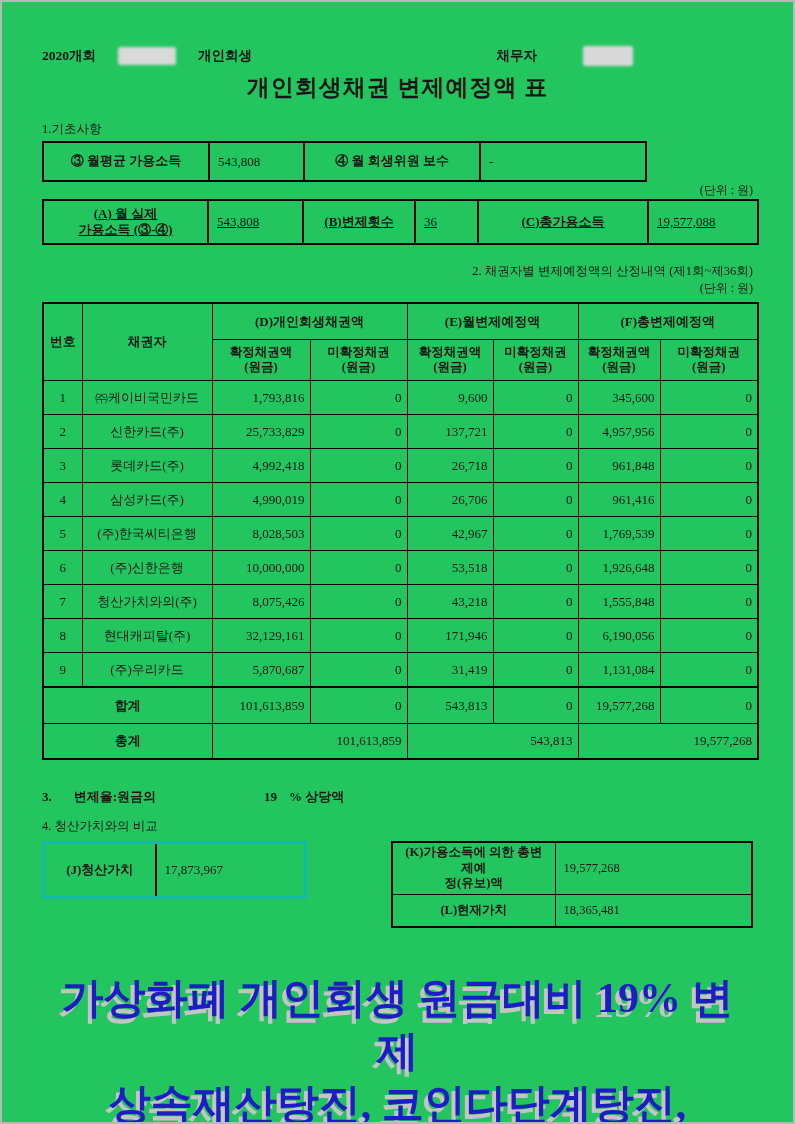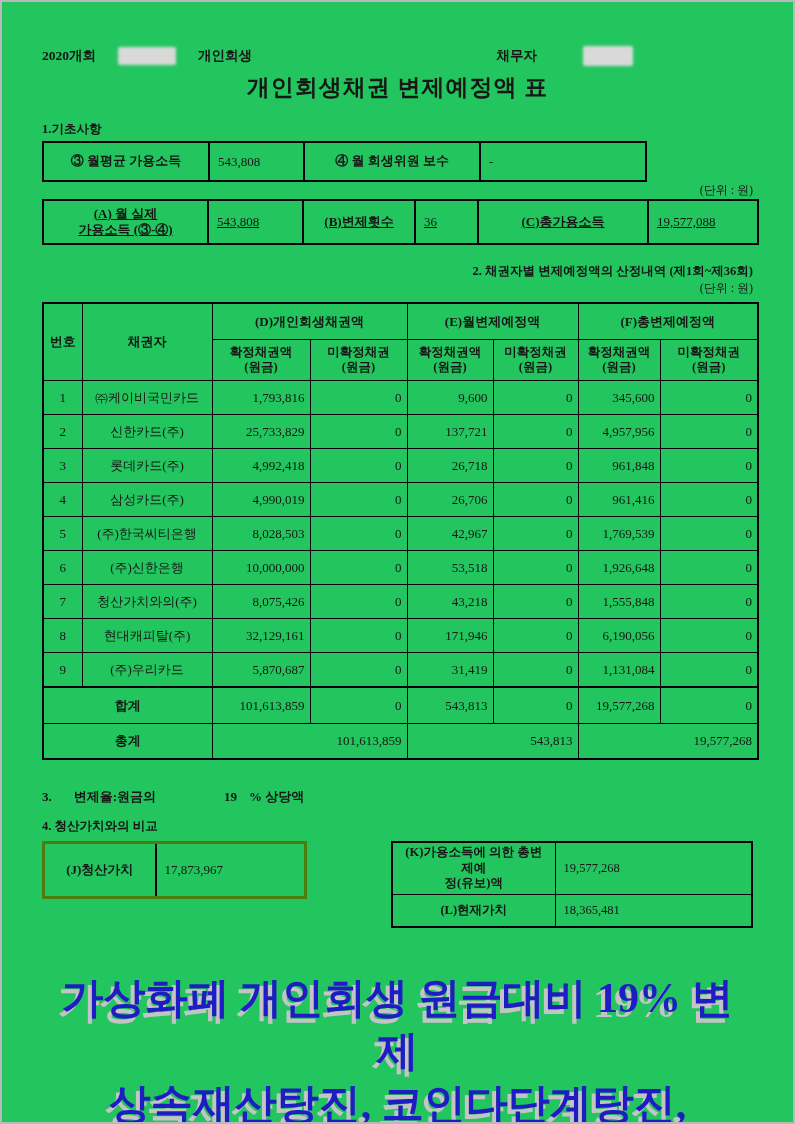--- a/index.html
+++ b/index.html
@@ -13,21 +13,21 @@
   
   .doc-header { display:flex; justify-content:space-between; align-items:center;
     font-size:13.5px; font-weight:bold; height:20px; }
   .hdr-left, .hdr-right { display:flex; align-items:center; gap:10px; }
   .redacted { display:inline-block; background:#d9d9d9; filter:blur(1.6px); border-radius:2px; }
   .redacted.case { width:58px; height:18px; margin:0 12px; }
   .redacted.debtor { width:50px; height:20px; margin-left:36px; margin-right:120px; }
   .doc-title { text-align:center; font-size:23px; font-weight:bold; letter-spacing:1px; margin-top:6px; }
 
   
-  .sec-heading { font-size:12.5px; font-weight:bold; }
+  .sec-heading { font-size:12.5px; font-weight:normal; }
   .unit-note { font-size:12px; text-align:right; }
   .s1-heading { margin-top:18px; }
 
   
   table { border-collapse:collapse; table-layout:fixed; }
   td { overflow:hidden; }
 
   
   .t-basic { width:603px; margin-top:3px; border:2px solid #000; }
   .t-basic td { border:2px solid #000; height:37px; font-size:13px; padding:0 8px; }
@@ -47,27 +47,27 @@
   .t-main .sub td { height:40px; font-size:12.5px; line-height:1.2; white-space:pre-line; }
   .t-main .data-row td { height:33px; }
   .t-main .c { text-align:center; }
   .t-main .r { text-align:right; }
   .t-main .row-subtotal td { border-top:2px solid #000; height:35px; }
   .t-main .row-total td { height:34px;margin-left:12px; }
 
   
   .s3-line { display:flex; align-items:baseline; font-size:13px; font-weight:bold; margin-top:28px; }
   .s3-no { margin-right:22px; }
-  .s3-rate { margin-left:68px; }
+  .s3-rate { margin-left:108px; }
   .s3-suffix { margin-left:12px; }
 
   
   .s4-heading { margin-top:12px; }
   .s4-tables { display:flex; justify-content:space-between; align-items:flex-start; margin-top:6px; }
-  .t-j { width:262px; border:3px solid #4d7c0f;font-family:Liberation Serif, serif; }
+  .t-j { width:262px; border:3px solid #14b8a6;font-family:Liberation Serif, serif; }
   .t-j td { border:2px solid #000; height:52px; font-size:13px; padding:0 8px; }
   .t-kl { width:360px; border:2px solid #000; }
   .t-kl td { border:1.5px solid #000; font-size:12.5px; padding:2px 8px; }
   .t-kl .row-k td { height:38px; }
   .t-kl .row-l td { height:27px; }
 
   
   .banner { margin-top:44px; text-align:center; font-weight:bold; font-size:42px;
     line-height:1.26; color:#1d1dc3; letter-spacing:0px;
     text-shadow:-4px 5px 0 #c4c4c4; }

